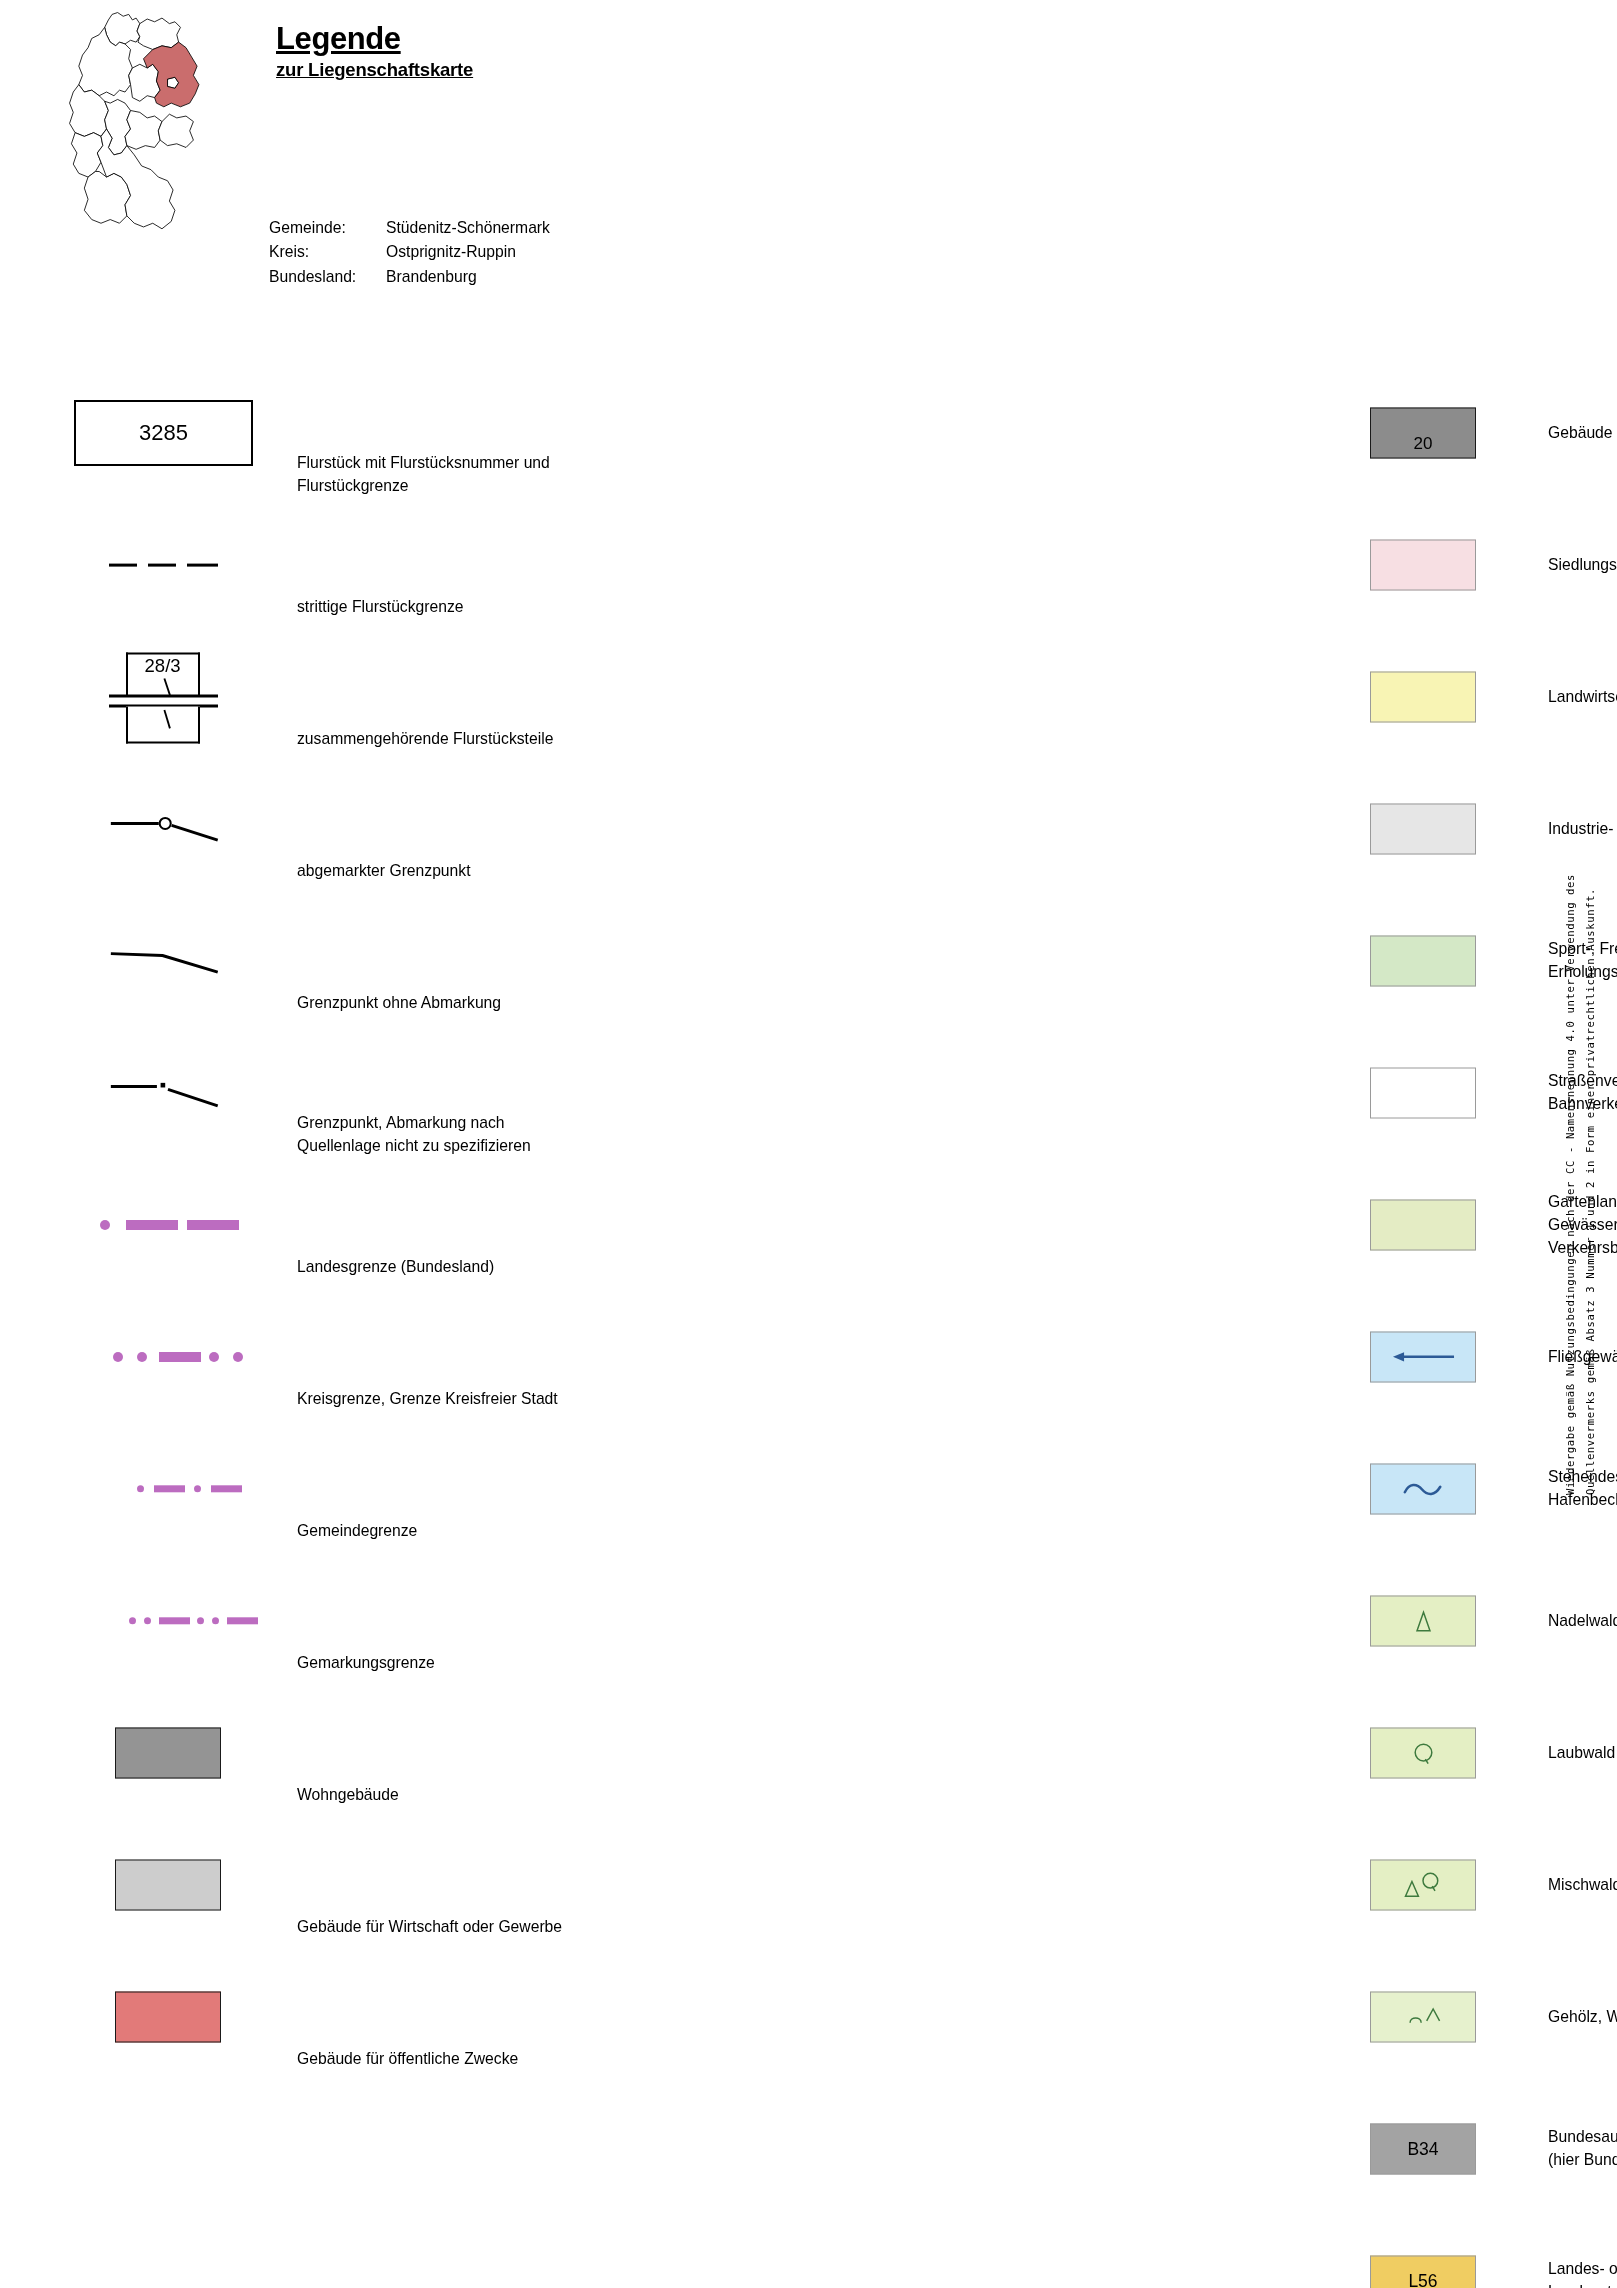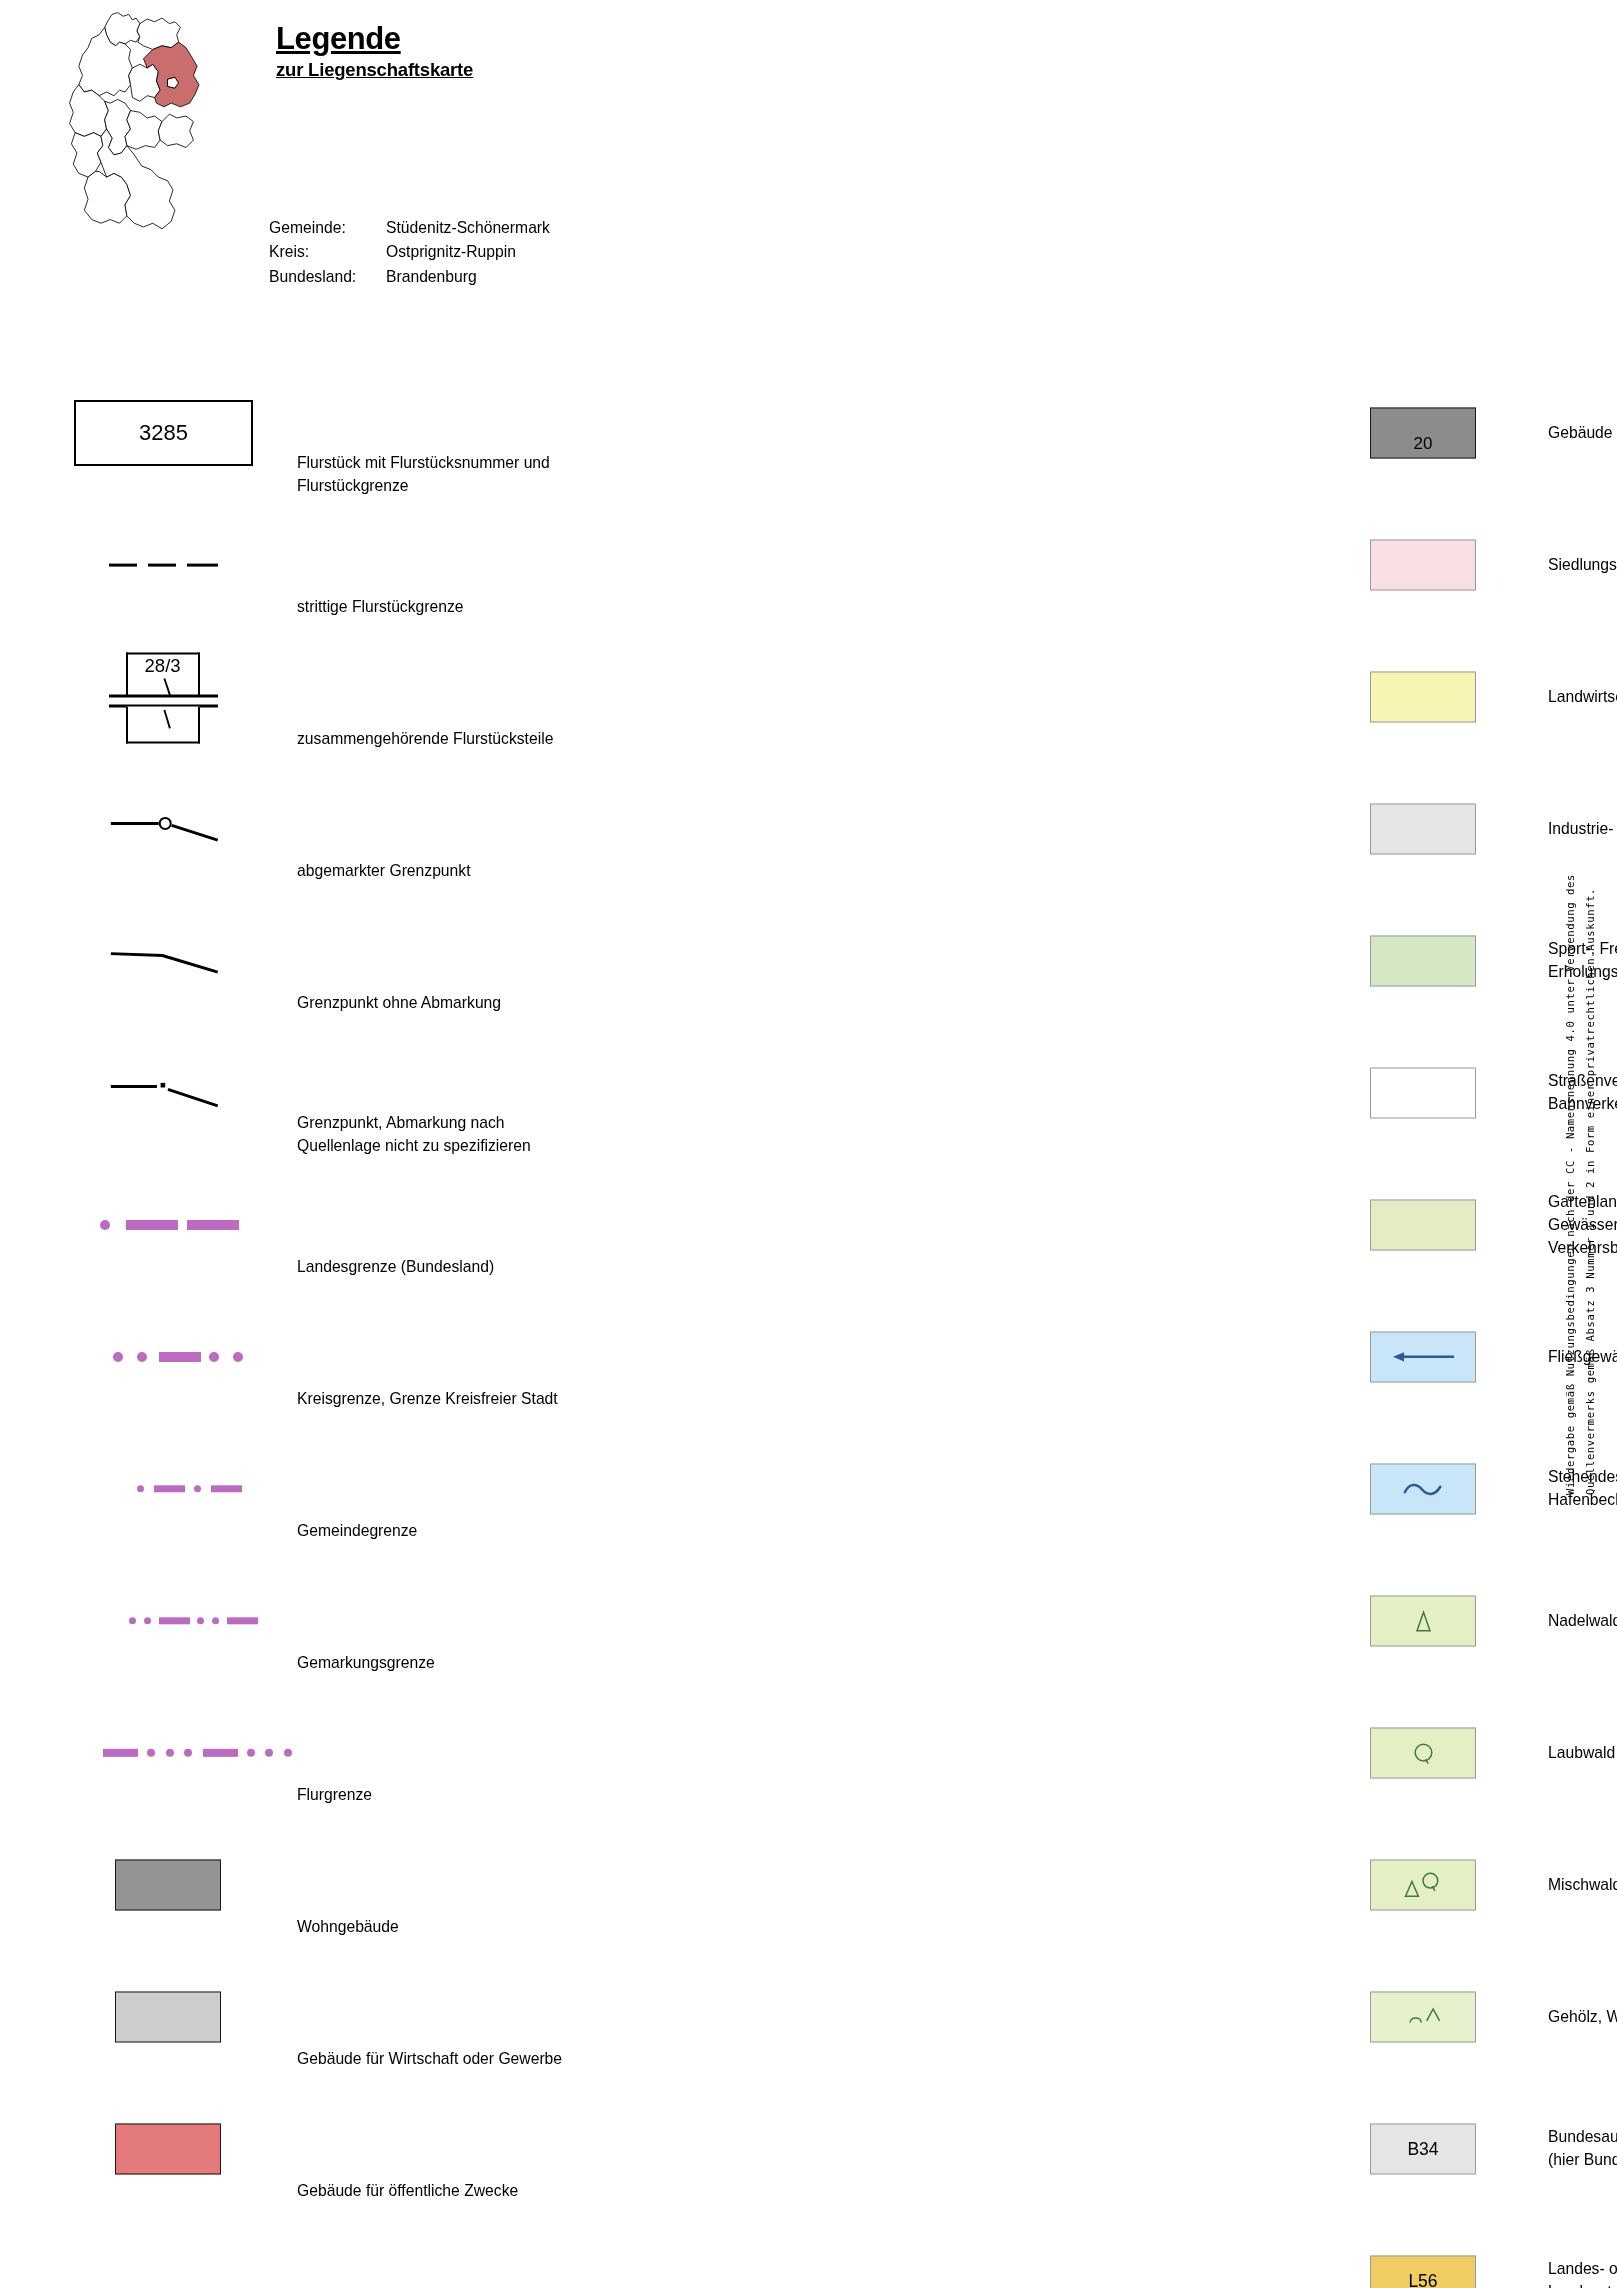--- a/index.html
+++ b/index.html
@@ -256,33 +256,20 @@
         <span class="pdot" style="left:0;width:7.4px;height:7.4px"></span>
         <span class="pdot" style="left:14.8px;width:7.4px;height:7.4px"></span>
         <span class="pd" style="left:29.5px;width:31px;height:7.4px"></span>
         <span class="pdot" style="left:68px;width:7.4px;height:7.4px"></span>
         <span class="pdot" style="left:83px;width:7.4px;height:7.4px"></span>
         <span class="pd" style="left:98px;width:31px;height:7.4px"></span>
       </div>
       <div class="label">Gemarkungsgrenze</div>
     </div>
 
-    <div class="row">
-      <div class="pline" style="left:103px;width:120px;height:8.3px">
-        <span class="pd" style="left:0;width:35px;height:8.3px"></span>
-        <span class="pdot" style="left:44px;width:8.3px;height:8.3px"></span>
-        <span class="pdot" style="left:63px;width:8.3px;height:8.3px"></span>
-        <span class="pdot" style="left:81px;width:8.3px;height:8.3px"></span>
-        <span class="pd" style="left:100px;width:35px;height:8.3px"></span>
-        <span class="pdot" style="left:144px;width:8.3px;height:8.3px"></span>
-        <span class="pdot" style="left:162px;width:8.3px;height:8.3px"></span>
-        <span class="pdot" style="left:181px;width:8.3px;height:8.3px"></span>
-      </div>
-      <div class="label">Flurgrenze</div>
-    </div>
 
     <div class="row">
       <div class="swatch dark-border" style="background:#949494"></div>
       <div class="label">Wohngebäude</div>
     </div>
 
     <div class="row">
       <div class="swatch dark-border" style="background:#cdcdcd"></div>
       <div class="label">Gebäude für Wirtschaft oder Gewerbe</div>
     </div>
@@ -385,21 +372,21 @@
       <div class="swatch" style="background:#e6f1cd">
         <svg width="52" height="29.5" viewBox="0 0 56 32">
           <path d="M14,22 C14,15 26,15 26,22" stroke="#3e7a3e" stroke-width="1.6" fill="none"></path>
           <path d="M32,20 L39,7 L46,20" stroke="#3e7a3e" stroke-width="1.6" fill="none"></path>
         </svg>
       </div>
       <div class="label">Gehölz, Windschutz</div>
     </div>
 
     <div class="row">
-      <div class="swatch" style="background:#e5e5e5">
+      <div class="swatch" style="background:#a3a3a3">
         <span class="swatch-text road">B34</span>
       </div>
       <div class="label">Bundesautobahn, Bundesstraße (hier Bundesstr. 34)</div>
     </div>
 
     <div class="row">
       <div class="swatch" style="background:#f0cd62">
         <span class="swatch-text road">L56</span>
       </div>
       <div class="label">Landes- oder Staatsstraße (hier Landesstr. 56)</div>

